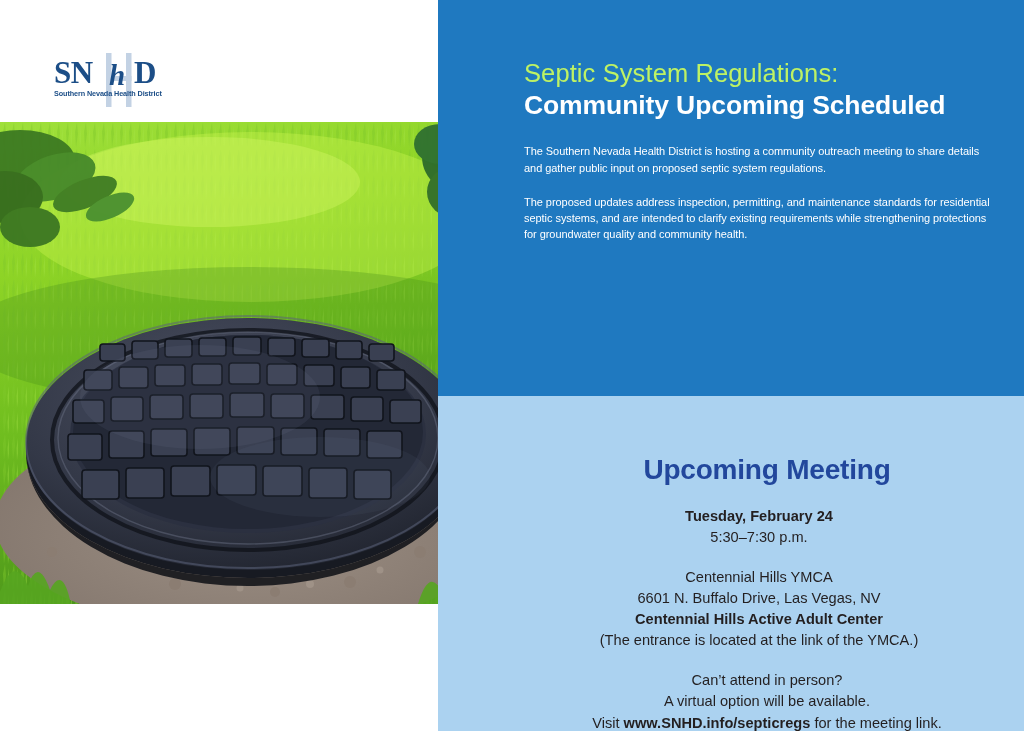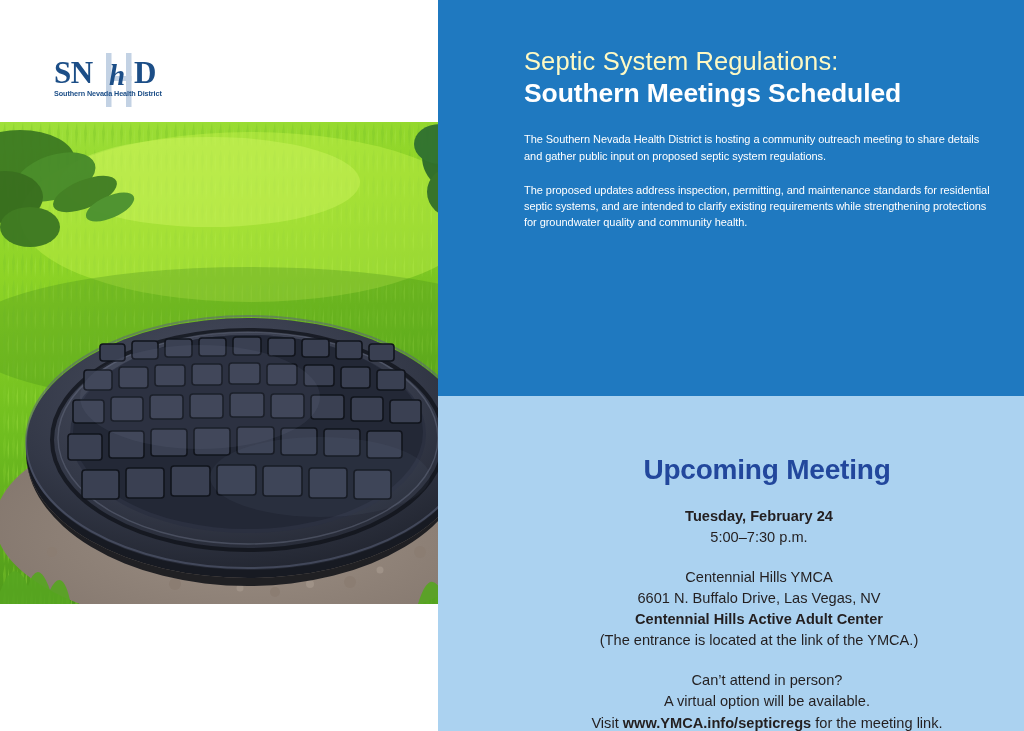--- a/index.html
+++ b/index.html
@@ -66,24 +66,24 @@
   }
   .blue-inner {
     position: absolute;
     left: 86px;     
     top: 46px;
     right: 34px;
   }
   .headline-light {
     font-size: 25.5px;
     font-weight: 400;
-    color: #fef9c3;
+    color: #bef264;
     letter-spacing: 0.1px;
     line-height: 1.18;
-    margin: 0 0 2px 0;
+    margin: 12px 0 2px 0;
   }
   .headline-bold {
     font-size: 26.5px;
     font-weight: bold;
     color: #ffffff;
     letter-spacing: -0.1px;
     line-height: 1.18;
     margin: 0 0 22px 0;
   }
   .body-para {
@@ -333,50 +333,50 @@
       <ellipse cx="200" cy="275" rx="120" ry="52" fill="#7f8aa5" opacity="0.10"></ellipse>
       <ellipse cx="320" cy="355" rx="110" ry="40" fill="#7f8aa5" opacity="0.07"></ellipse>
 
       <path d="M26 330 a222 126 0 0 0 444 0 a222 134 0 0 1 -444 0 Z" fill="#0c0e14" opacity="0.85"></path>
     </svg>
   </div>
 
   <div class="blue-panel">
     <div class="blue-inner">
       <h1 class="headline-light">Septic System Regulations:</h1>
-      <h2 class="headline-bold">Southern Meetings Scheduled</h2>
+      <h2 class="headline-bold">Community Upcoming Scheduled</h2>
 
       <p class="body-para">The Southern Nevada Health District is hosting a community outreach meeting to share details and gather public input on proposed septic system regulations.</p>
       <p class="body-para">The proposed updates address inspection, permitting, and maintenance standards for residential septic systems, and are intended to clarify existing requirements while strengthening protections for groundwater quality and community health.</p>
     </div>
   </div>
 
   <div class="lightblue-panel">
     <div class="lb-inner">
 
       <div class="upcoming-title">Upcoming Meeting</div>
 
       <div class="meet-block">
         <p class="meet-line bold first-date">Tuesday, February 24</p>
-        <p class="meet-line">5:00–7:30 p.m.</p>
+        <p class="meet-line">5:30–7:30 p.m.</p>
       </div>
 
       <div class="gap-md"></div>
 
       <div class="meet-block">
         <p class="meet-line">Centennial Hills YMCA</p>
         <p class="meet-line">6601 N. Buffalo Drive, Las Vegas, NV</p>
         <p class="meet-line bold">Centennial Hills Active Adult Center</p>
         <p class="meet-line">(The entrance is located at the link of the YMCA.)</p>
       </div>
 
       <div class="gap-md"></div>
 
       <div class="virtual-block">
         <p class="virtual-line bold">Can’t attend in person?</p>
         <p class="virtual-line">A virtual option will be available.</p>
-        <p class="virtual-line"><span>Visit </span><span class="url-bold">www.YMCA.info/septicregs</span><span> for the meeting link.</span></p>
+        <p class="virtual-line"><span>Visit </span><span class="url-bold">www.SNHD.info/septicregs</span><span> for the meeting link.</span></p>
       </div>
 
     </div>
   </div>
 
 </div>
 
 </body></html>

